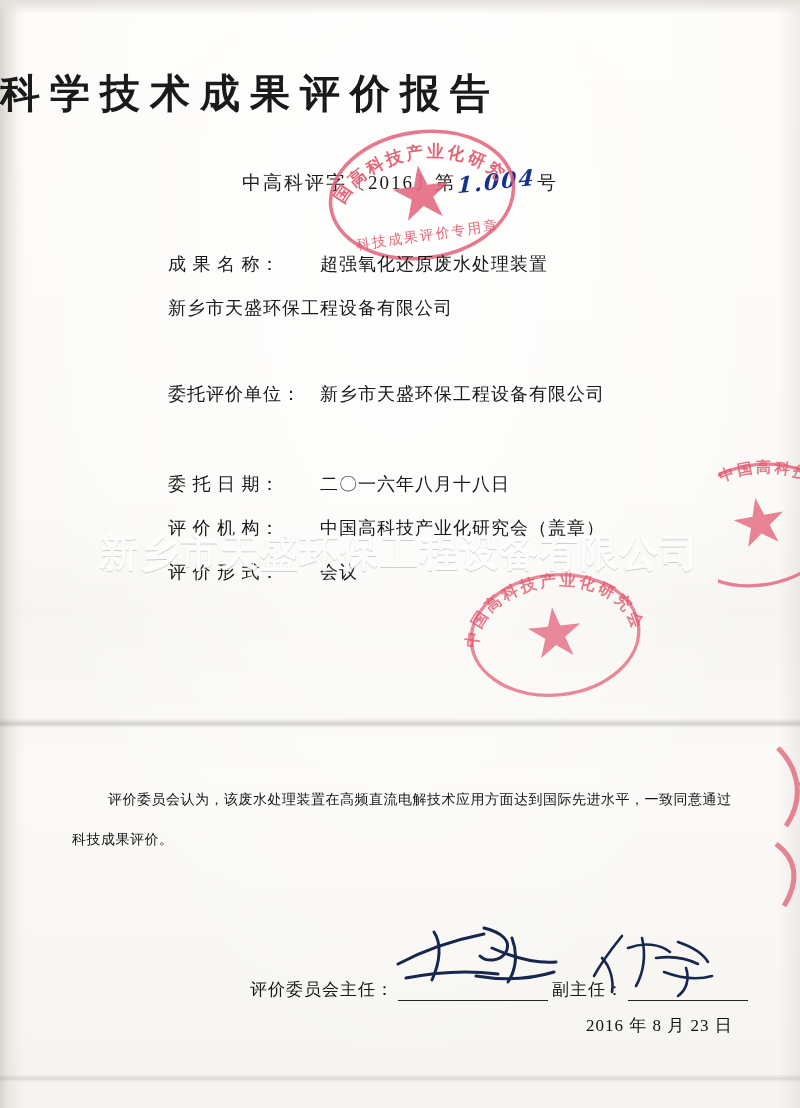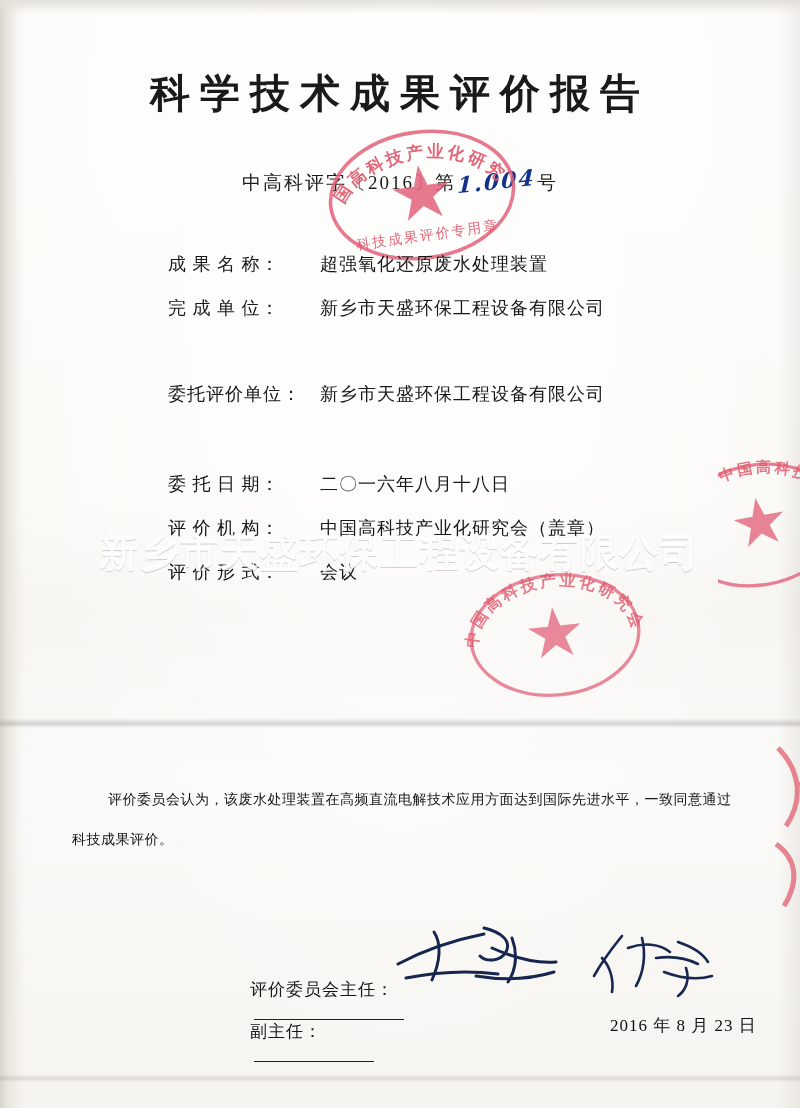--- a/index.html
+++ b/index.html
@@ -53,21 +53,20 @@
     height: 14px;
     background: linear-gradient(180deg, #e3e0da 0%, rgba(255,255,255,0) 100%);
     pointer-events: none;
   }
 
   .doc-title {
     position: absolute;
     top: 66px;
     left: 0;
     width: 100%;
-    text-align: center;
     font-size: 40px;
     font-weight: bold;
     letter-spacing: 10px;
     color: #1a1a1a;
     font-family: "DejaVu Serif", "Liberation Serif", serif;
   }
 
   .doc-number {
     position: absolute;
     top: 168px;
@@ -135,37 +134,36 @@
     left: 0;
     width: 100%;
     font-size: 17px;
     color: #151515;
   }
   .sign-row {
     position: absolute;
     top: 16px;
     left: 250px;
     display: flex;
-    align-items: flex-start;
-    flex-direction: column;
+    align-items: flex-end;
   }
   .sign-label { letter-spacing: 1px; white-space: nowrap; }
   .sign-line {
     display: inline-block;
     width: 150px;
     border-bottom: 1.4px solid #222;
     margin: 0 4px;
     height: 18px;
   }
   .sign-line.short { width: 120px; }
 
   .sign-date {
     position: absolute;
     top: 52px;
-    left: 610px;
+    left: 586px;
     font-size: 17px;
     letter-spacing: 1px;
     color: #111;
   }
 
   
   .signature {
     position: absolute;
     color: #16264f;
     pointer-events: none;
@@ -232,21 +230,20 @@
 
   <div class="fields">
 
     <div class="field-row">
       <div class="field-label">成 果 名 称：</div>
       <div class="field-value">超强氧化还原废水处理装置</div>
     </div>
 
 
     <div class="field-row">
-      <div class="field-label">完 成 单 位：</div>
       <div class="field-value">新乡市天盛环保工程设备有限公司</div>
     </div>
 
     <div class="block-gap"></div>
 
     <div class="field-row">
       <div class="field-label">委托评价单位：</div>
       <div class="field-value">新乡市天盛环保工程设备有限公司</div>
     </div>
 

